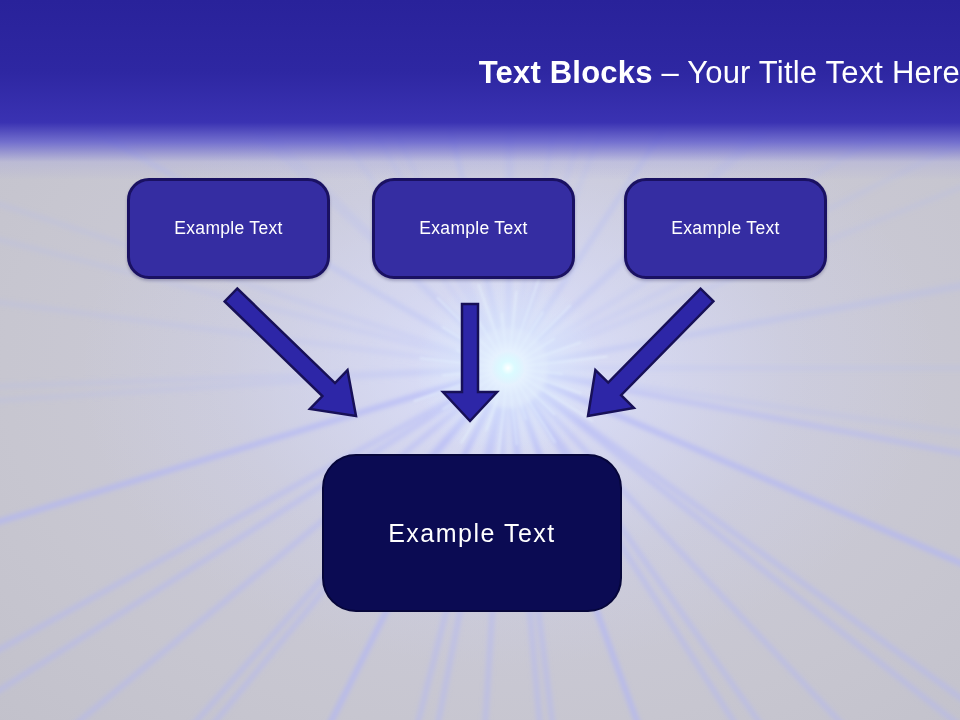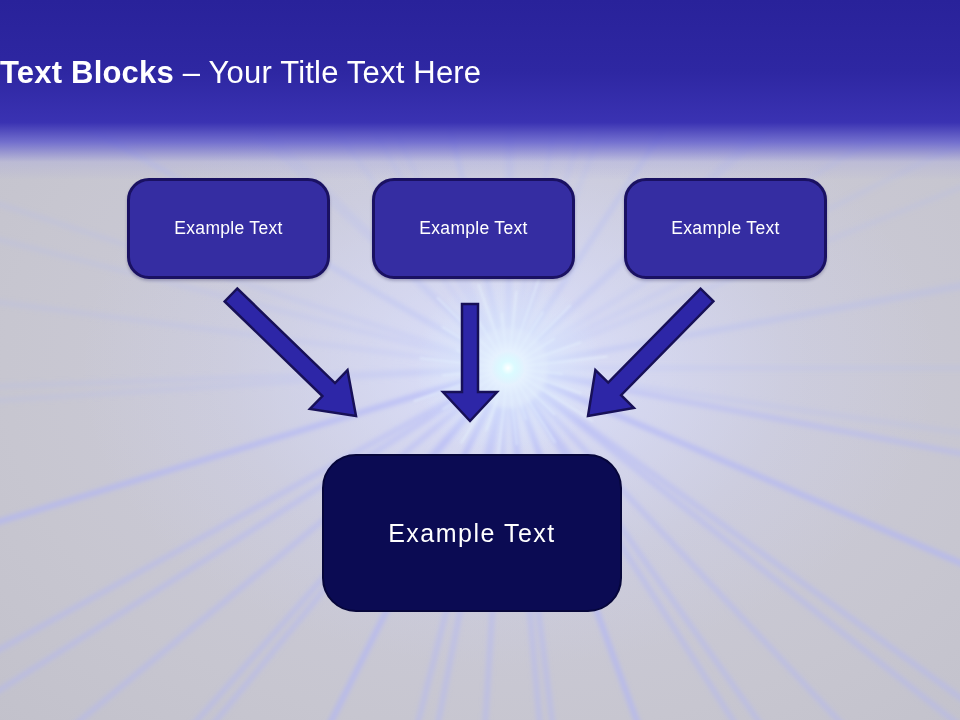--- a/index.html
+++ b/index.html
@@ -14,21 +14,21 @@
     background:linear-gradient(to bottom,
       #29229a 0%,
       #2e27a2 40%,
       #3a32b2 68%,
       rgba(92,88,205,0.78) 79%,
       rgba(165,165,224,0.32) 90%,
       rgba(200,200,232,0) 100%);
   }
   .slide-title{
     position:absolute;left:0;top:54px;width:960px;
-    text-align:left;color:#ffffff;font-size:31px;line-height:38px;
+    text-align:right;color:#ffffff;font-size:31px;line-height:38px;
     letter-spacing:0.2px;white-space:nowrap;
   }
   .slide-title .t-bold{font-weight:bold;}
   .slide-title .t-reg{font-weight:normal;}
   .top-box{
     position:absolute;top:178px;width:203px;height:101px;
     background:#352da2;border:3px solid #1a1162;border-radius:22px;
     box-sizing:border-box;
     display:flex;align-items:center;justify-content:center;
     color:#ffffff;font-size:17.5px;letter-spacing:0.3px;

